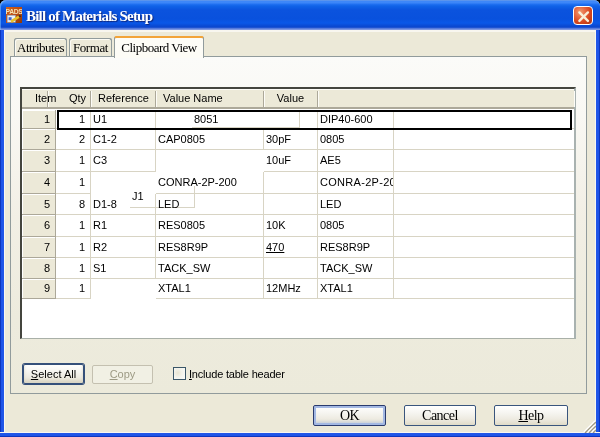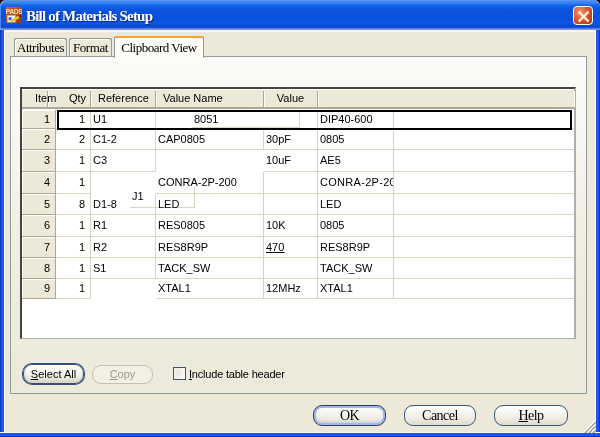--- a/index.html
+++ b/index.html
@@ -60,21 +60,21 @@
     box-shadow: inset 1px 1px 0 #fff;
     font-size:11px; text-align:right; padding-right:5px; }
   .cell { position:absolute; font-size:11px;
     border-right:1px solid #D8D4C4; border-bottom:1px solid #D8D4C4;
     padding-left:2px; white-space:nowrap; overflow:hidden; color:#000; }
   .cell.num { text-align:right; padding-right:5px; padding-left:0; }
   .selrect { position:absolute; left:35px; top:21px; width:515px; height:20px;
     border:2px solid #000; z-index:5; }
 
   
-  .btn { position:absolute; border:1px solid #39557D; border-radius:9px;
+  .btn { position:absolute; border:1px solid #39557D; border-radius:2px;
     background:linear-gradient(180deg,#FFFFFF 0%,#F5F4EF 40%,#EDEAE0 70%,#DFDBC8 100%);
     font-size:11px; text-align:center; color:#000; z-index:4; }
   .btn.focus { border-color:#35507A; box-shadow: 0 0 0 1px #35507A, inset 0 -2px 3px #D8D4C4; }
   .btn.disabled { border-color:#C4C0B0; color:#9D9A84;
     background:#F1F0E4; }
   .serifbtn { font-family:"Liberation Serif",serif; font-size:14px; letter-spacing:-0.5px; }
   u { text-decoration:underline; }
 
   .chk { position:absolute; left:173px; top:367px; width:13px; height:13px;
     background:radial-gradient(circle at 35% 45%, #E8E4D2 0%, #F2F2EA 45%, #FAFCFB 100%);

